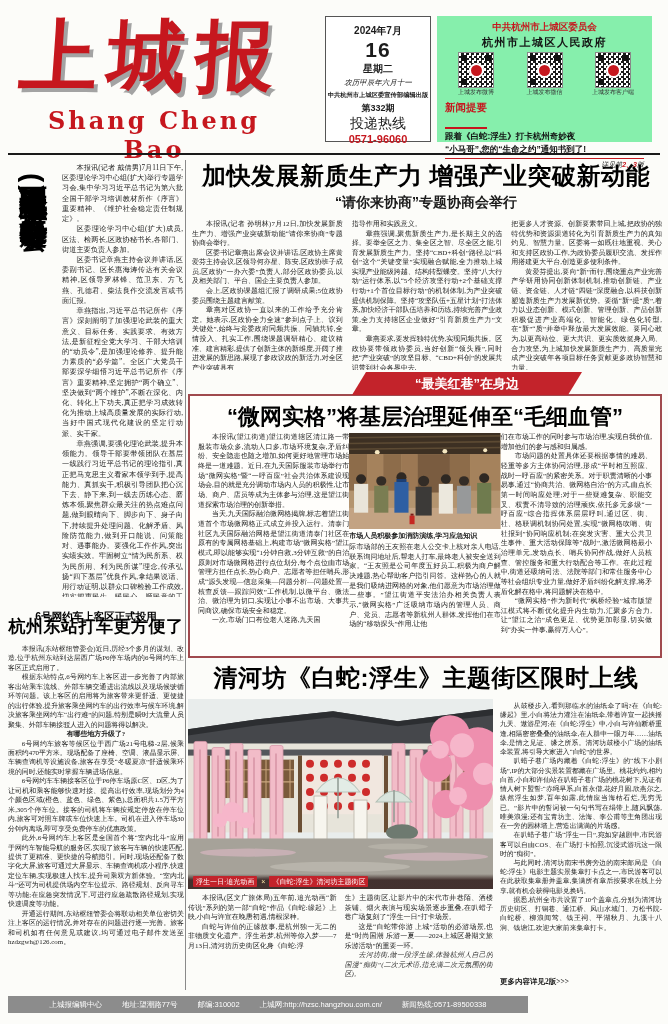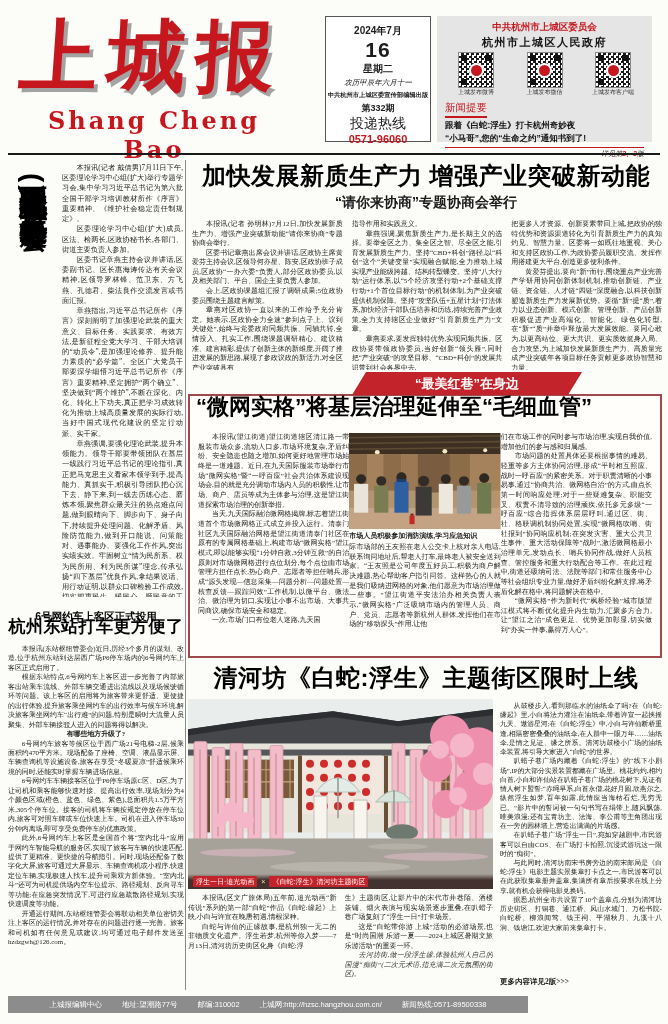--- a/index.html
+++ b/index.html
@@ -30,21 +30,21 @@
   .db-ym { font-size:10px; font-weight:bold; }
   .db-day { font-size:21px; font-weight:bold; letter-spacing:1px; }
   .db-wd { font-size:10px; font-weight:bold; }
   .db-lunar { font-size:7.5px; font-style:italic; font-family:"Liberation Serif",serif; margin-top:2px; }
   .db-pub { font-size:6.3px; font-weight:bold; white-space:nowrap; margin-top:3px; }
   .db-issue { font-size:9px; font-weight:bold; margin-top:2px; }
   .db-hotlbl { font-size:14px; }
   .db-hotnum { font-size:11px; font-weight:bold; color:#c6171e; }
   .orgbox {
     position:absolute; left:437px; top:16px; width:215px; height:126px;
-    background:#e5e5e5; padding:5px 8px 4px;
+    background:#86efac; padding:5px 8px 4px;
     font-family:"Liberation Sans", sans-serif;
   }
   .ob-l1 { text-align:center; font-size:9.5px; font-weight:bold; color:#c6171e; }
   .ob-l2 { text-align:center; font-size:11px; font-weight:700; color:#141414; letter-spacing:1.5px; margin-top:1px; }
   .qr-row { display:flex; justify-content:space-between; margin-top:3px; }
   .qr-item { width:62px; text-align:center; }
   .qr {
     position:relative; width:34px; height:34px; margin:0 auto; background:#fff;
     background-image:conic-gradient(#1b1b1b 25%, transparent 0 50%, #1b1b1b 0 75%, transparent 0);
     background-size:5px 5px; outline:1px solid #888;
@@ -52,22 +52,22 @@
   .qr::before {
     content:""; position:absolute; inset:0; margin:auto; width:11px; height:11px;
     background:#c6171e; border:2px solid #fff; border-radius:50%;
   }
   .qr::after {
     content:""; position:absolute; top:2px; left:2px; width:6px; height:6px;
     background:#111; box-shadow:24px 0 0 #111, 0 24px 0 #111;
   }
   .qr-lbl { font-size:6px; color:#333; margin-top:1px; }
   .digest-lbl {
-    display:inline-block; font-size:10.5px; font-weight:400; color:#c6171e;
-    border-bottom:2px solid #c6171e; padding-bottom:1px; margin-top:3px;
+    display:inline-block; font-size:10.5px; font-weight:700; color:#c6171e;
+    border-bottom:2px solid #c6171e; padding-bottom:12px; margin-top:3px;
   }
   .digest-item { font-size:8.5px; font-weight:bold; color:#111; line-height:1.45; margin-top:1px; }
   .digest-refline { border-top:1px solid #c6171e; margin-top:2px; text-align:right;
     font-size:7px; font-style:italic; color:#222; padding-top:1px; }
   .digest-refline .pg { color:#c6171e; font-weight:bold; }
   .rule-top { position:absolute; left:8px; right:8px; top:153px; height:2px; background:#1a1a1a; }
   .vdiv { position:absolute; left:185px; top:160px; width:1px; height:830px; background:#8a8a8a; }
 
   
   .bt p { margin:0; text-indent:2em; text-align:justify; }
@@ -98,21 +98,21 @@
 
   
   .ribbon {
     position:absolute; left:352px; top:372px; width:230px; height:23px; z-index:2;
     background:#c3232b; color:#fff; text-align:center; line-height:23px;
     font-size:13px; font-weight:bold; font-family:"Liberation Sans",sans-serif;
     clip-path:polygon(14px 0, 100% 0, calc(100% - 14px) 100%, 0 100%);
   }
   .gridbox { position:absolute; left:188px; top:394px; width:474px; height:264px;
     border:2px solid #a04a4e; background:#fffefb; }
-  .grid-head { position:absolute; left:196px; top:392px; width:458px; font-size:22px; }
+  .grid-head { position:absolute; left:196px; top:402px; width:458px; text-align:center; font-size:22px; }
   .grid-cols { position:absolute; left:198px; top:433px; width:454px; height:219px;
     display:flex; gap:0; overflow:hidden; font-size:7px; line-height:1.38; }
   .gphoto { width:100%; height:96px; display:block; }
   .gcap { font-size:7px; font-weight:bold; line-height:1.3; margin:2px 0 3px;
     font-family:"Liberation Sans",sans-serif; }
 
   
   .bot-head { position:absolute; left:190px; top:662px; width:472px; text-align:center;
     font-size:24px; letter-spacing:0.5px; }
   .bot-photo { position:absolute; left:188px; top:699px; width:305px; height:190px; }

